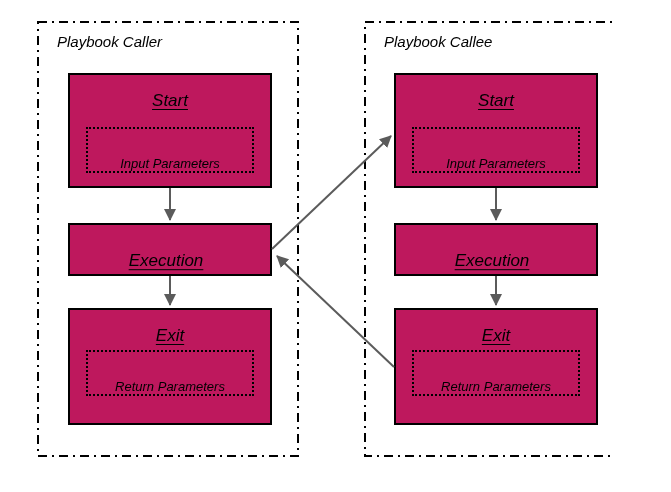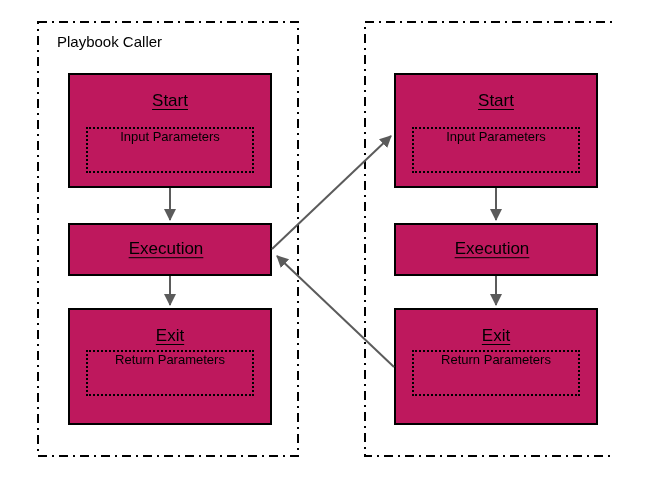--- a/index.html
+++ b/index.html
@@ -8,20 +8,21 @@
     background: #ffffff;
     font-family: "Liberation Sans", "DejaVu Sans", sans-serif;
     color: #000000;
   }
   #canvas {
     position: relative;
     width: 613px;
     height: 492px;
     background: #ffffff;
     overflow: hidden;
+    font-style: italic;
   }
   #edge-layer {
     position: absolute;
     left: 0; top: 0;
     width: 671px; height: 492px;
     z-index: 3;
     pointer-events: none;
   }
   .container-title {
     position: absolute;
@@ -39,35 +40,35 @@
   }
   .node-title {
     display: block;
     text-align: center;
     font-size: 17px;
     text-decoration: underline;
     text-underline-offset: 3px;
   }
   .start-exit .node-title { margin-top: 16px; }
   .execution .node-title {
-    margin-top: 0;
+    margin-top: 12px;
     position: absolute;
     left: 0; right: 8px;
     top: 50%;
     transform: translateY(-54%);
   }
   .param-box {
     position: absolute;
     box-sizing: border-box;
     border: 2px dotted #000000;
     left: 16px;
     width: 168px;
     height: 46px;
     display: flex;
-    align-items: flex-start;
+    align-items: flex-end;
     justify-content: center;
   }
   .param-label {
     font-size: 13px;
     white-space: nowrap;
   }
   .start .param-box { top: 52px; }
   .exit .param-box { top: 40px; }
 </style>
 </head>
@@ -108,20 +109,21 @@
     <span class="node-title">Execution</span>
   </div>
 
   <div class="node exit start-exit" style="left:68px; top:308px; width:204px; height:117px;">
     <span class="node-title">Exit</span>
     <div class="param-box">
       <span class="param-label">Return Parameters</span>
     </div>
   </div>
 
+  <div class="container-title" style="left:384px; top:33px;">Playbook Callee</div>
 
   <div class="node start start-exit" style="left:394px; top:73px; width:204px; height:115px;">
     <span class="node-title">Start</span>
     <div class="param-box">
       <span class="param-label">Input Parameters</span>
     </div>
   </div>
 
   <div class="node execution" style="left:394px; top:223px; width:204px; height:53px;">
     <span class="node-title">Execution</span>

